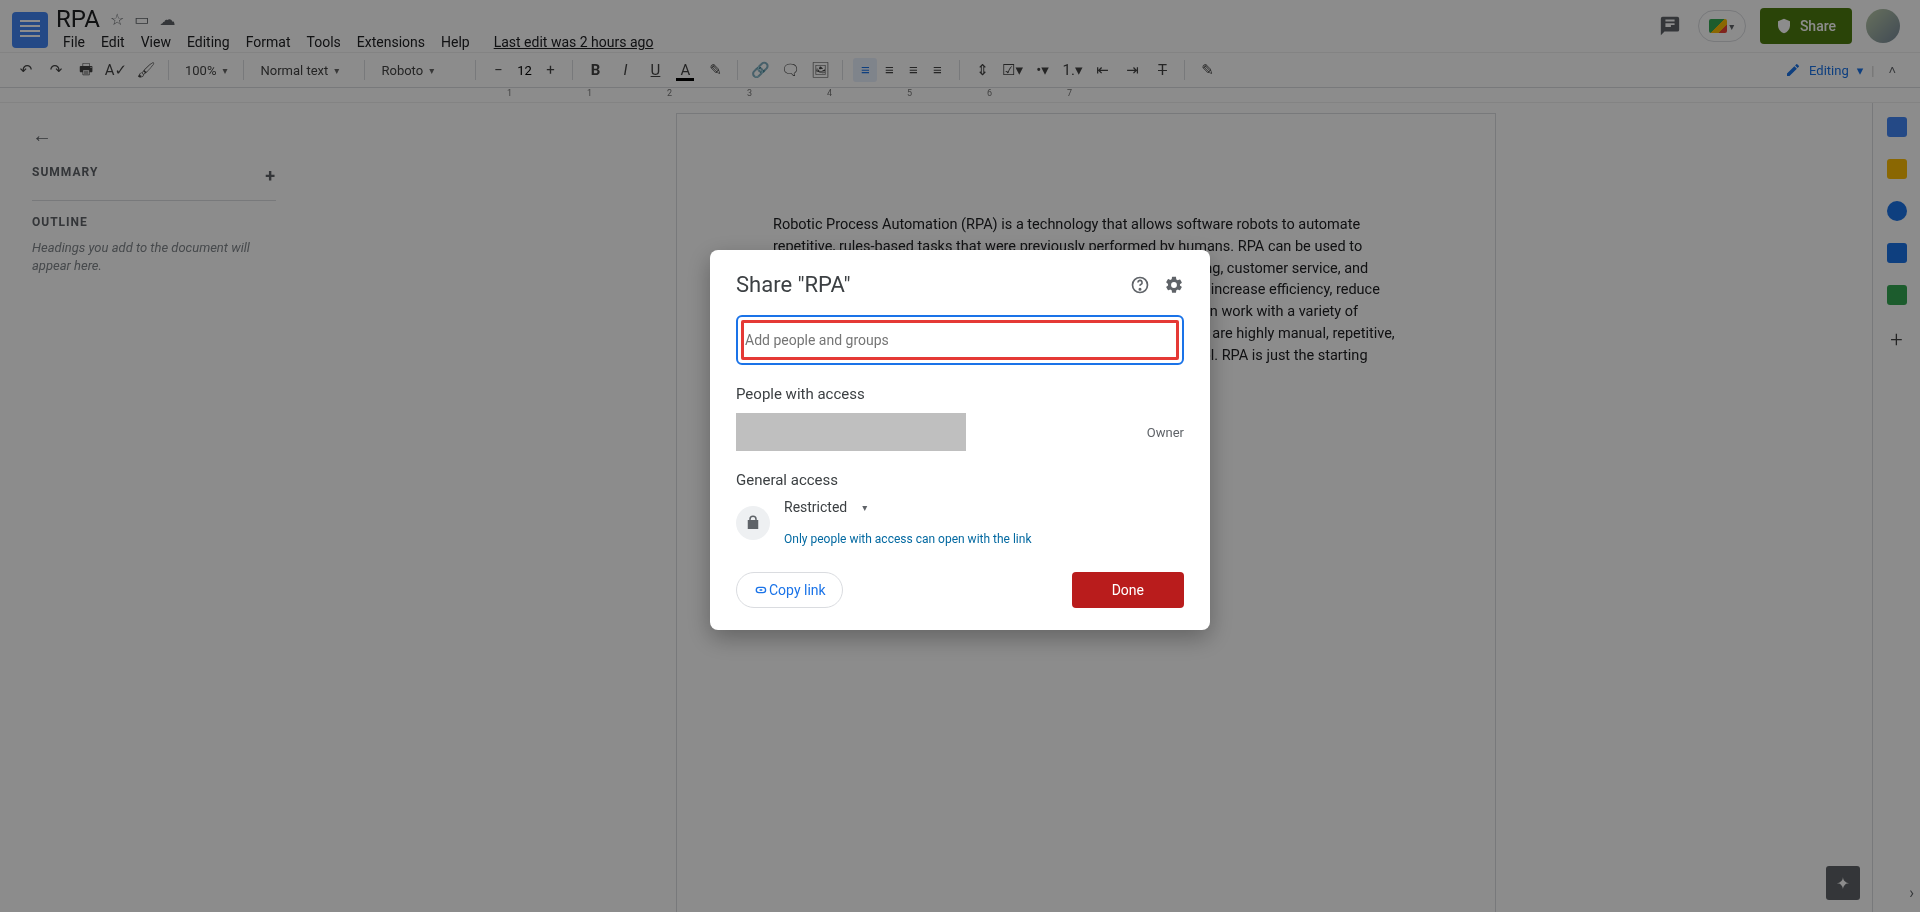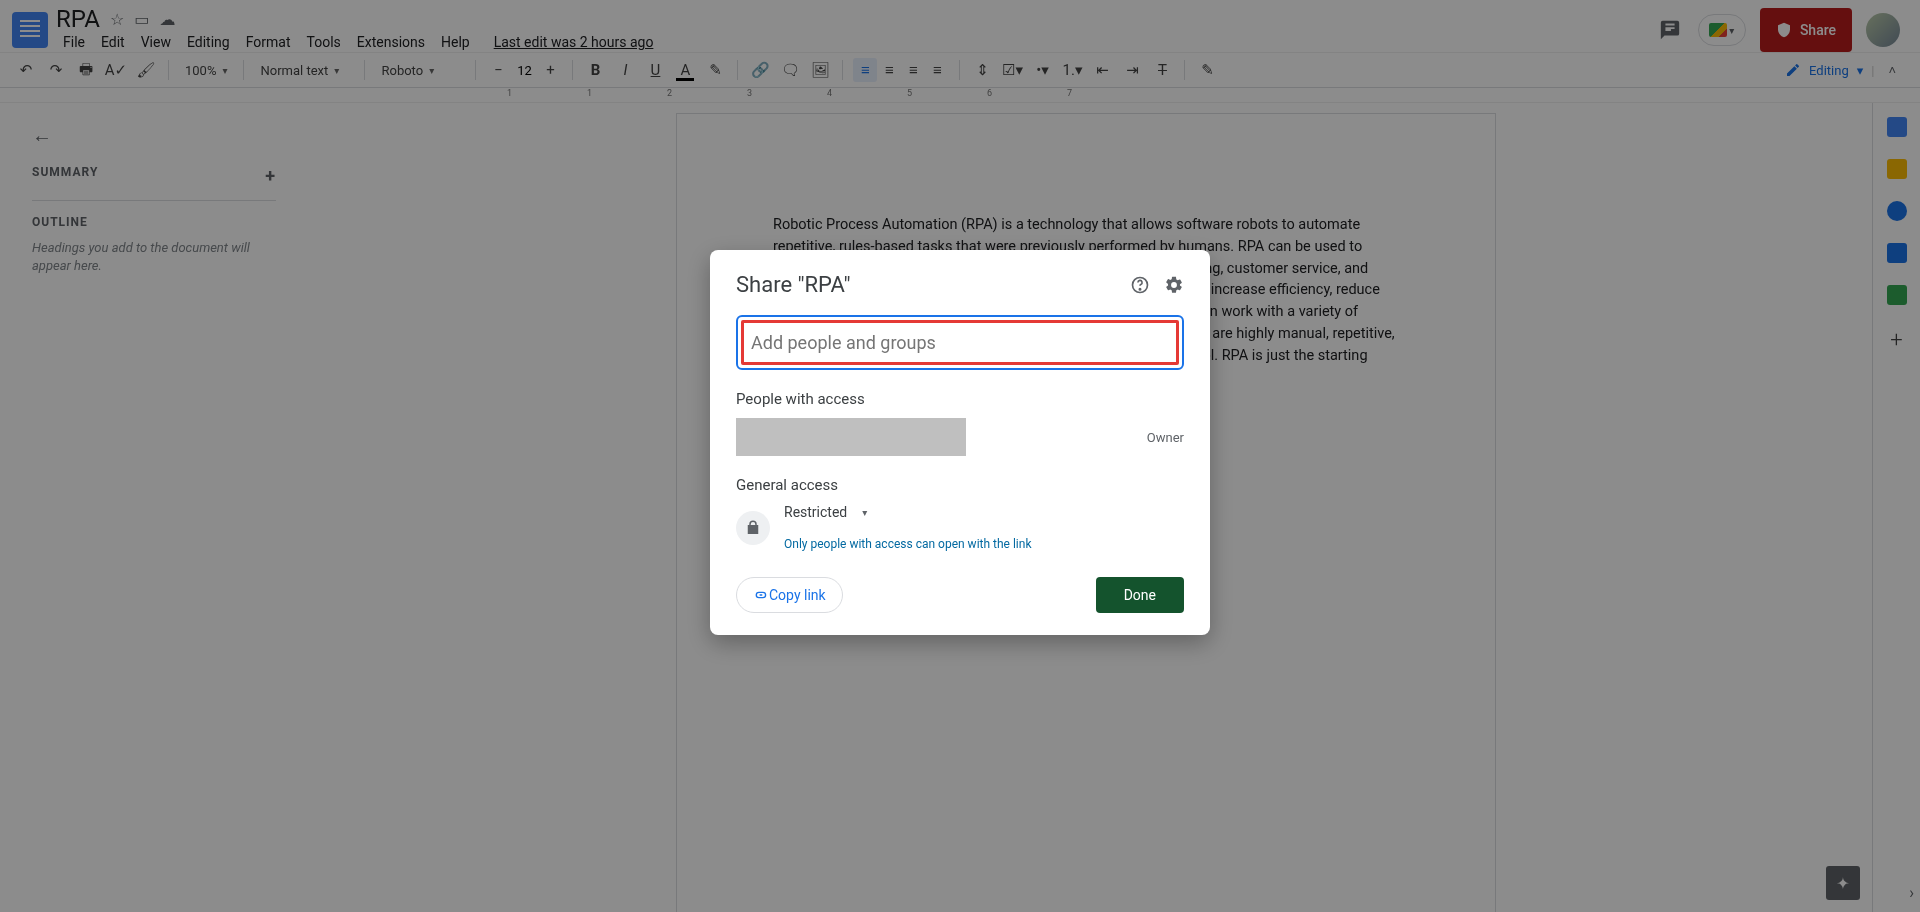--- a/index.html
+++ b/index.html
@@ -12,21 +12,21 @@
 .title-row{display:flex;align-items:center;gap:10px;height:22px}
 .doc-title{font-size:24px;color:#202124}
 .ti{color:#5f6368;font-size:16px;cursor:pointer}
 .menubar{display:flex;gap:2px;align-items:center;height:24px}
 .menubar span{font-size:14px;color:#202124;padding:2px 7px;border-radius:4px;cursor:pointer}
 .last-edit{font-size:13px;color:#5f6368;text-decoration:underline;margin-left:8px}
 .title-right{display:flex;align-items:center;gap:14px;padding-right:12px}
 .icon-btn{width:28px;height:28px;display:flex;align-items:center;justify-content:center;color:#5f6368;cursor:pointer;border-radius:4px;font-size:20px}
 .meet{width:48px;height:32px;border-radius:18px;border:1px solid #dadce0;display:flex;align-items:center;justify-content:center;gap:2px}
 .meet-icon{width:18px;height:14px;background:linear-gradient(135deg,#34a853 0 50%,#fbbc04 50% 75%,#ea4335 75%);border-radius:2px}
-.share-btn{background:#b91c1c;color:#fff;border-radius:4px;height:44px;padding:0 16px;display:flex;align-items:center;gap:8px;font-size:14px;font-weight:500}
+.share-btn{background:#4d7c0f;color:#fff;border-radius:4px;height:36px;padding:0 16px;display:flex;align-items:center;gap:8px;font-size:14px;font-weight:500}
 .avatar{width:34px;height:34px;border-radius:50%;background:linear-gradient(135deg,#bca 0,#789 100%)}
 .toolbar{height:36px;border-top:1px solid #eee;border-bottom:1px solid #dadce0;display:flex;align-items:center;padding:0 14px;gap:6px}
 .tbicon{width:24px;height:24px;display:flex;align-items:center;justify-content:center;color:#444;font-size:15px;cursor:pointer;border-radius:3px}
 .sep{width:1px;height:20px;background:#dadce0;margin:0 4px}
 .dd{display:flex;align-items:center;gap:6px;font-size:13px;color:#444;padding:0 6px;height:24px;cursor:pointer}
 .dd .caret{color:#666;font-size:10px}
 .fontsize-group{display:flex;align-items:center}
 .fontsize-group .num{width:28px;text-align:center;font-size:13px;border:1px solid transparent}
 .align-group .tbicon.active{background:#e8f0fe;color:#1a73e8}
 .editing-chip{margin-left:auto;display:flex;align-items:center;gap:8px;height:28px;padding:0 10px;border-radius:4px;color:#1a73e8;font-size:13px}
@@ -51,32 +51,32 @@
 .rail-maps{background:#34a853}
 .rail-plus{color:#444;font-size:22px;font-weight:300}
 .bottom-right{position:absolute;right:60px;bottom:12px;width:34px;height:34px;background:#5f6368;border-radius:3px;display:flex;align-items:center;justify-content:center;color:#fff}
 .rail-expand{position:absolute;right:6px;bottom:10px;color:#5f6368}
 .dialog{position:absolute;z-index:60;left:710px;top:250px;width:500px;background:#fff;border-radius:8px;box-shadow:0 8px 24px rgba(0,0,0,.3);padding:22px 26px 22px 26px}
 .dialog h2{font-size:22px;font-weight:400;color:#3c4043}
 .dialog .dlg-head{display:flex;justify-content:space-between;align-items:center}
 .dlg-icons{display:flex;gap:14px;color:#5f6368;font-size:18px}
 .add-people-wrap{margin-top:18px;border:2px solid #1a73e8;border-radius:6px;padding:3px}
 .add-people-wrap .hl{border:3px solid #e53935;border-radius:2px;padding:1px}
-.add-people{width:100%;border:0;outline:0;font-size:18px;padding:8px 6px;color:#737373}
+.add-people{width:100%;border:0;outline:0;font-size:14px;padding:8px 0;color:#737373}
 .section-title{font-size:15px;color:#3c4043;margin-top:20px}
 .person-row{display:flex;align-items:center;justify-content:space-between;margin-top:10px}
 .person-block{width:230px;height:38px;background:#bfbfbf}
 .owner{font-size:13px;color:#5f6368}
 .ga-row{display:flex;align-items:center;gap:14px;margin-top:10px}
 .lock-badge{width:34px;height:34px;border-radius:50%;background:#eef0f2;display:flex;align-items:center;justify-content:center;color:#5f6368}
 .restricted-row{display:flex;align-items:center;gap:15px;font-size:14px;color:#3c4043}
 .restricted-sub{font-size:12px;color:#0369a1;margin-top:17px}
 .dlg-footer{display:flex;justify-content:space-between;margin-top:26px}
 .copy-link{border:1px solid #dadce0;border-radius:18px;height:36px;padding:0 16px;display:flex;align-items:center;color:#1a73e8;font-size:14px;background:#fff;cursor:pointer}
-.done{background:#14532d;color:#fff;border:0;border-radius:4px;height:36px;padding:0 28px;font-size:14px;cursor:pointer}
+.done{background:#b91c1c;color:#fff;border:0;border-radius:4px;height:36px;padding:0 40px;font-size:14px;cursor:pointer}
 svg{display:block}
 </style>
 </head>
 <body>
 
 <div class="titlebar">
   <div class="docs-logo"></div>
   <div class="title-col">
     <div class="title-row">
       <span class="doc-title">RPA</span>

